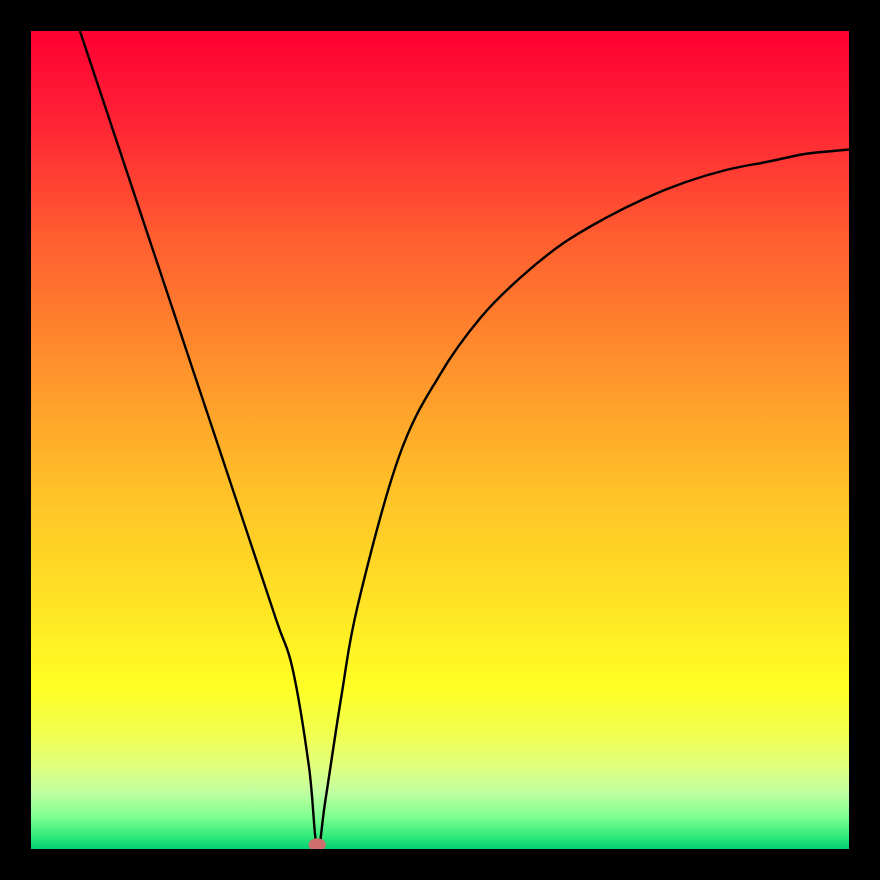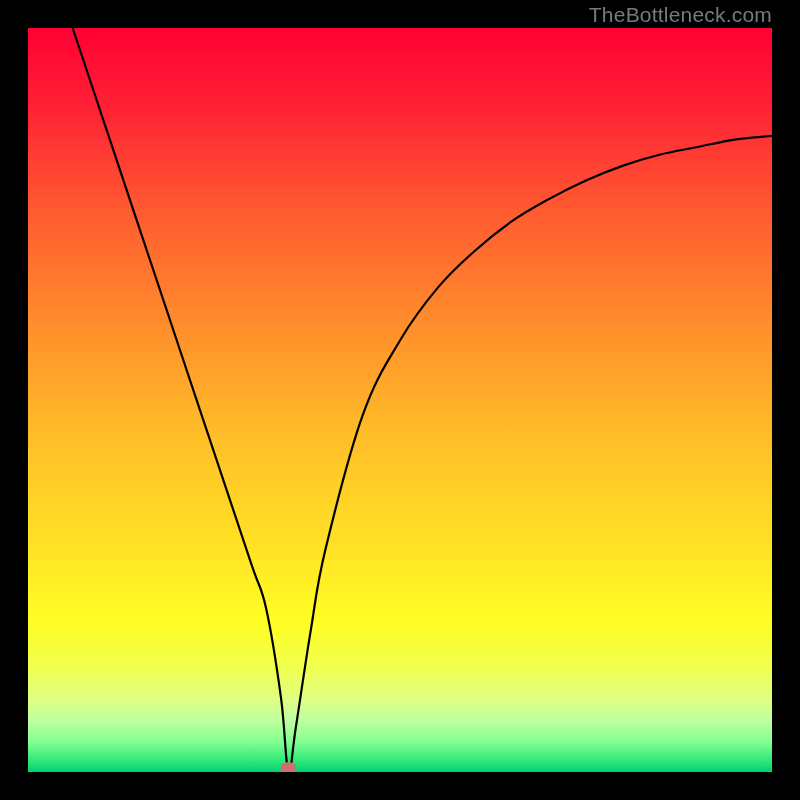--- a/index.html
+++ b/index.html
@@ -45,21 +45,20 @@
   }
   .marker {
     fill: #CE6F6E;
     stroke: none;
   }
 </style>
 </head>
 <body>
 
 <div class="chart-frame">
-  <div class="attribution">TheBottleneck.com</div>
   <div class="plot-area">
     <svg class="gradient-bg" viewBox="0 0 744 744" preserveAspectRatio="none">
       <defs>
         <linearGradient id="bg-grad" x1="0" y1="0" x2="0" y2="1">
             <stop offset="0%" stop-color="#FF0033"></stop>
             <stop offset="10%" stop-color="#FF1F35"></stop>
             <stop offset="25%" stop-color="#FF5C30"></stop>
             <stop offset="40%" stop-color="#FF8E2C"></stop>
             <stop offset="55.00000000000001%" stop-color="#FFBE28"></stop>
             <stop offset="70%" stop-color="#FFE324"></stop>

